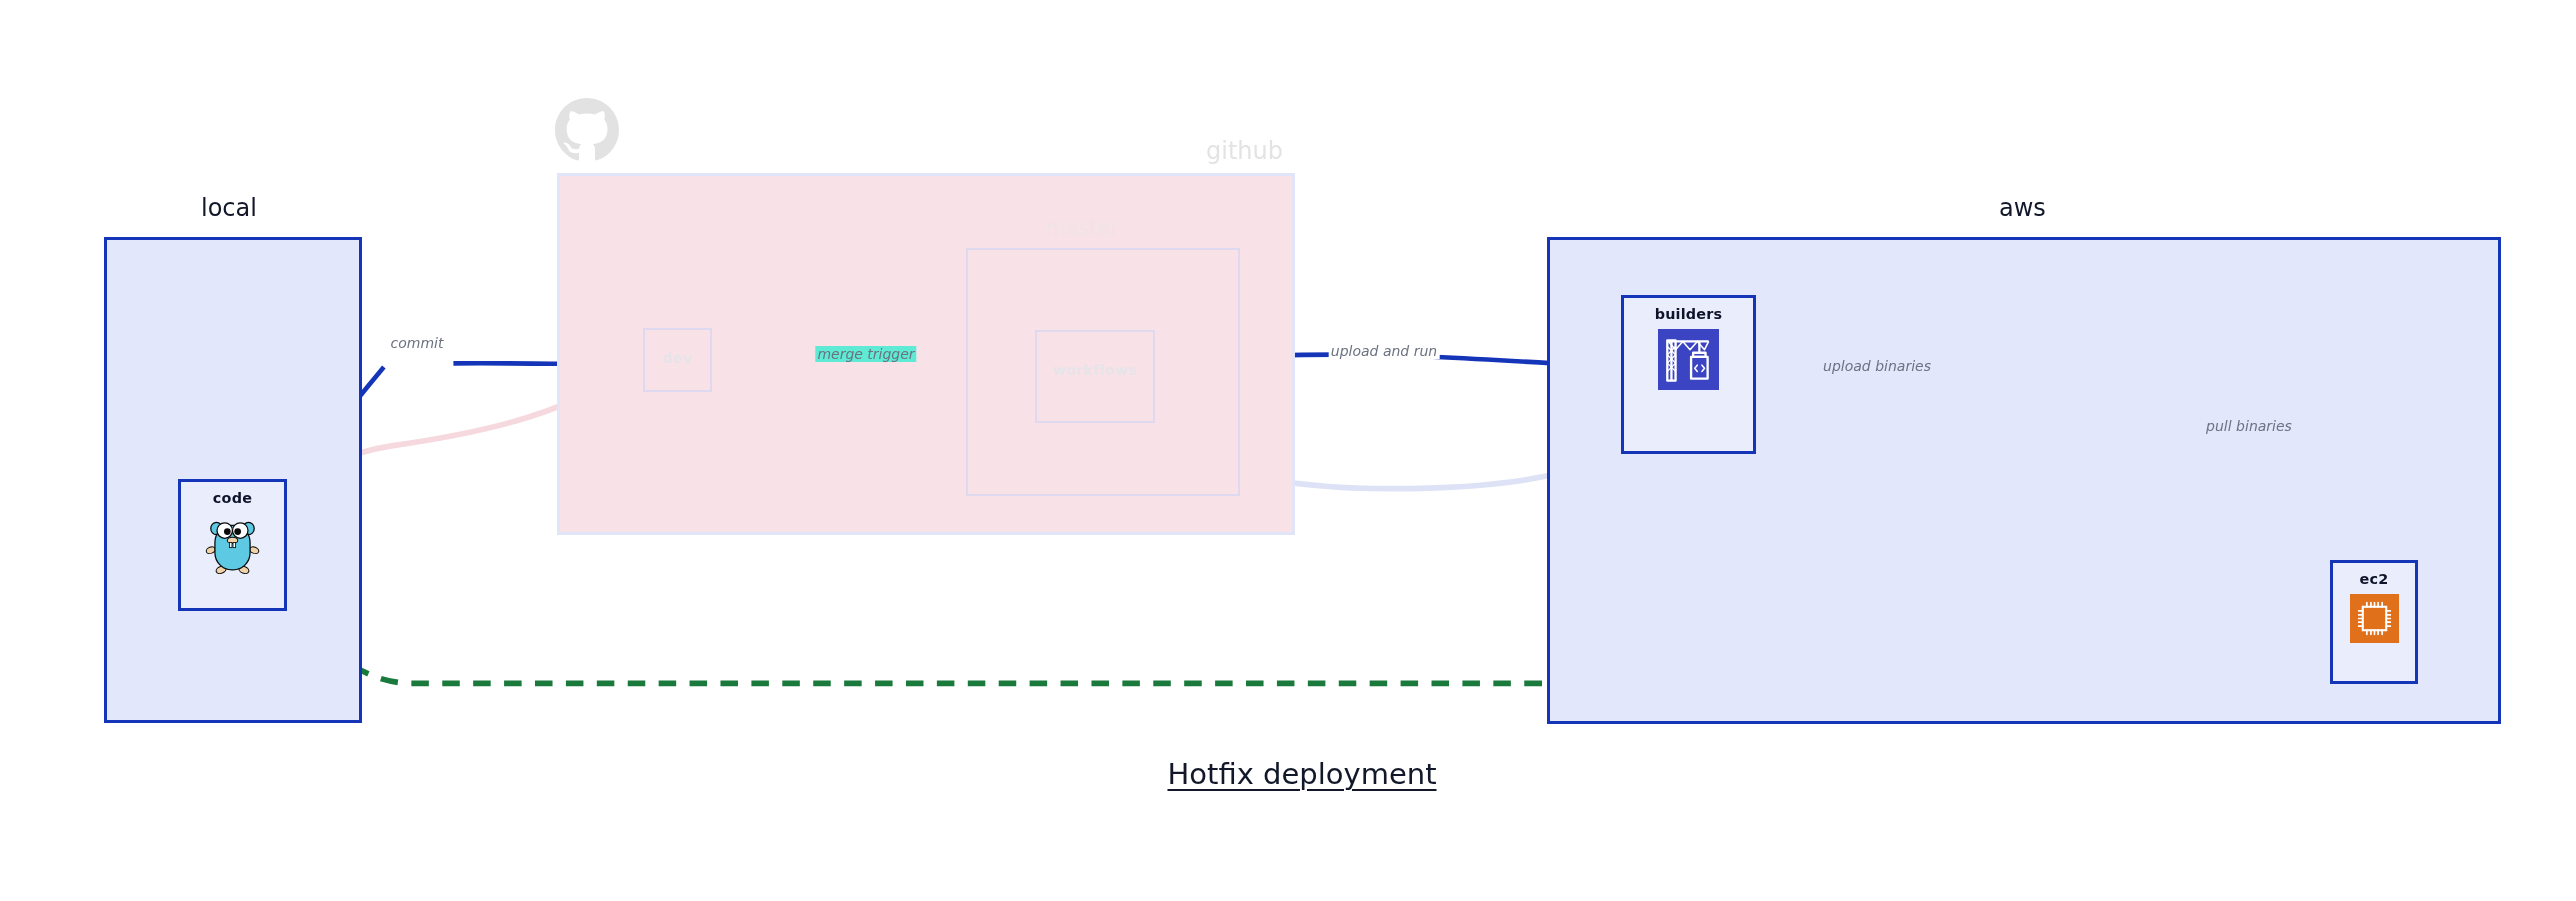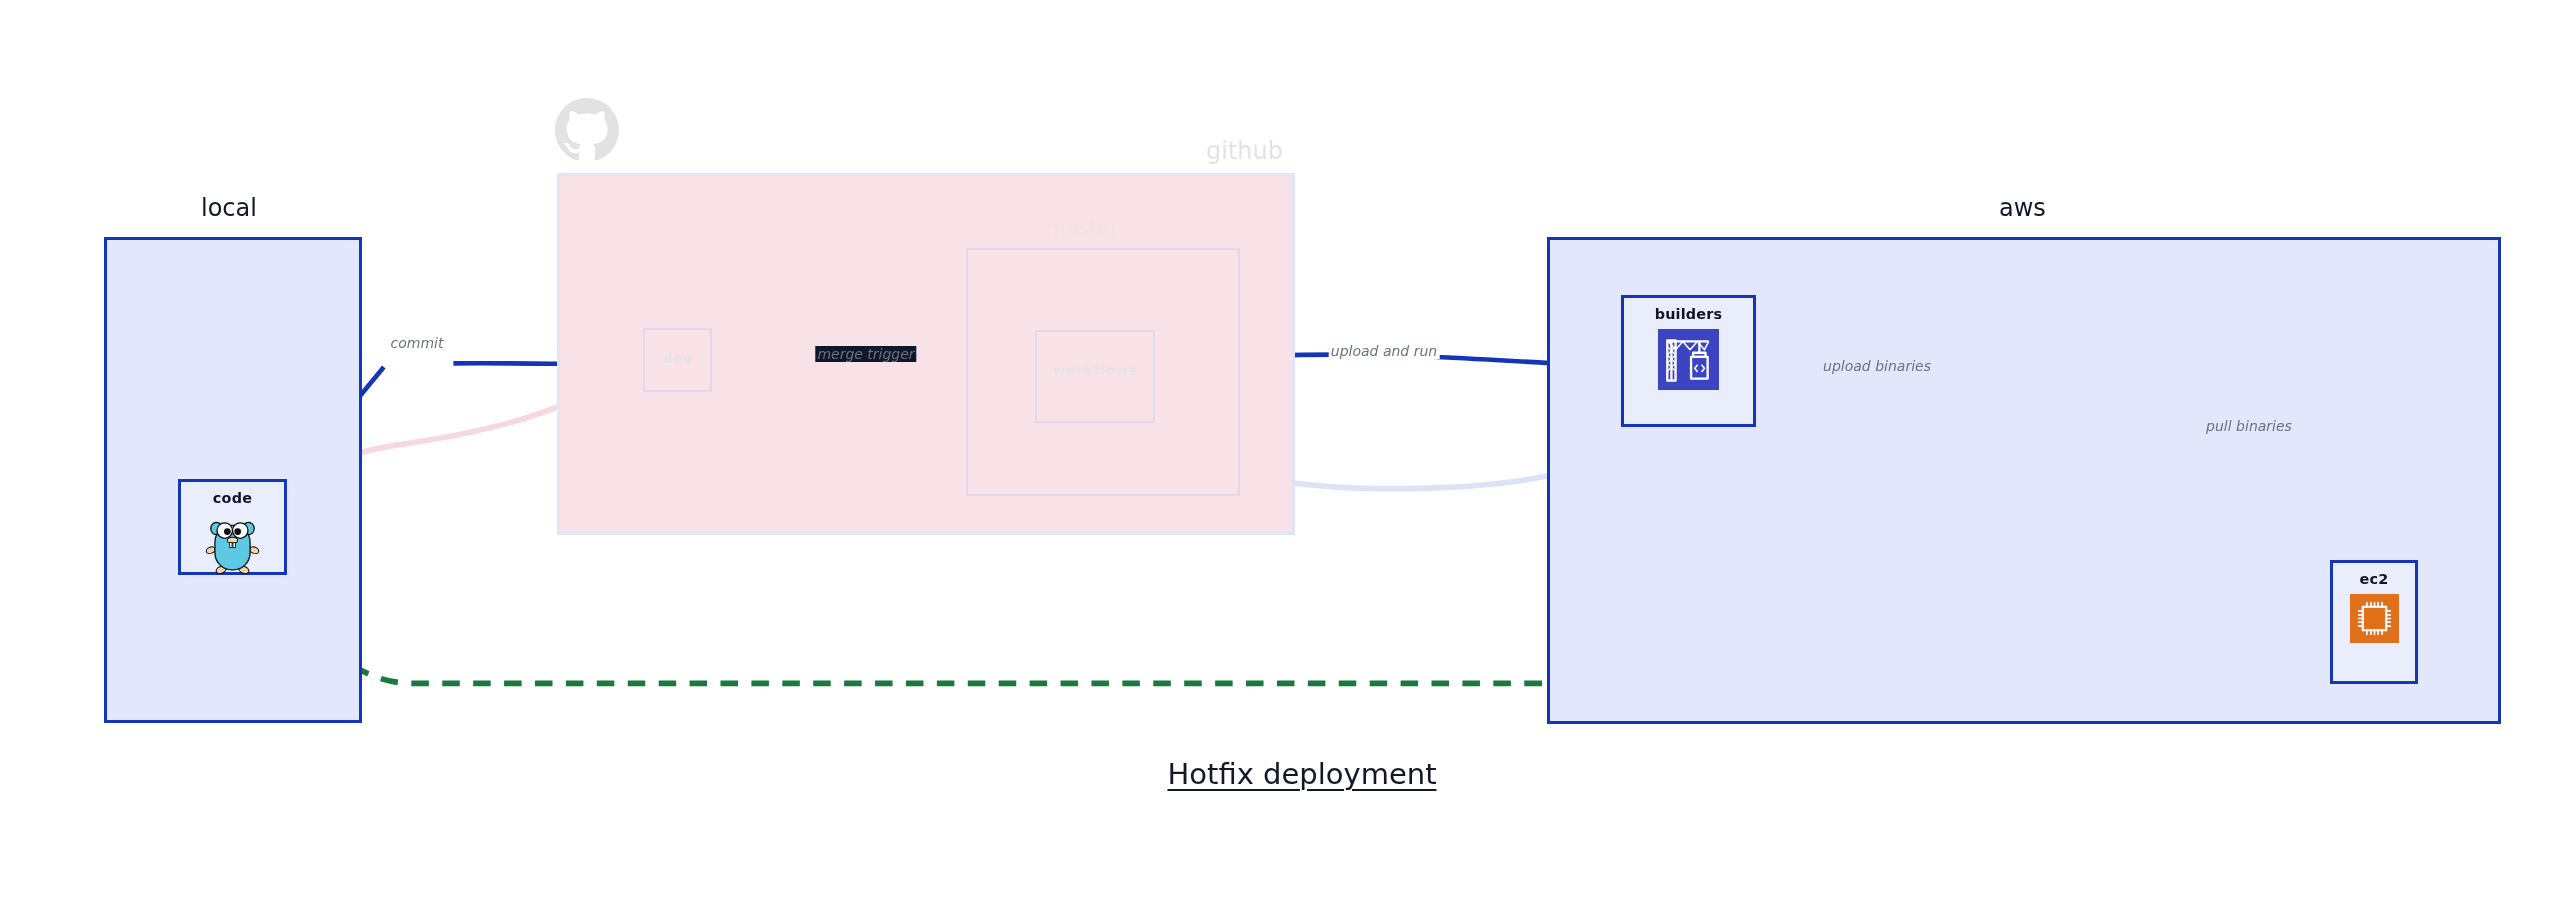--- a/index.html
+++ b/index.html
@@ -97,21 +97,21 @@
   .edge-label {
     position: absolute;
     font-size: 14px;
     font-style: italic;
     color: #6b7280;
     white-space: nowrap;
     background: #ffffff;
     padding: 0 2.1px;
     transform: translate(-50%, -50%);
   }
-  .edge-label.on-pink { background: #0f172a; }
+  .edge-label.on-pink { background: #5eead4; }
   .edge-label.on-blue { background: #e3e7fb; }
 
   
   .diagram-title {
     position: absolute;
     font-size: 29px;
     color: #121829;
     text-decoration: underline;
     text-underline-offset: 5.2px;
     text-decoration-thickness: 2.1px;
@@ -188,21 +188,21 @@
     <span class="node-title" style="margin-top:19.6px;">dev</span>
   </div>
 
   <div class="node faded" style="left:1035px; top:330px; width:120px; height:93px;">
     <span class="node-title" style="margin-top:30px;">workflows</span>
   </div>
 
   <div class="group-box group-local" style="left:104px; top:237px; width:258px; height:486px;"></div>
   <div class="group-label" style="left:201px; top:194px;">local</div>
 
-  <div class="node" style="left:178px; top:479px; width:109px; height:96px;">
+  <div class="node" style="left:178px; top:479px; width:109px; height:132px;">
     <span class="node-title">code</span>
     <span class="node-icon">
       <svg width="57" height="61" viewBox="0 0 110 118" xmlns="http://www.w3.org/2000/svg">
 
         <ellipse cx="24" cy="30" rx="11" ry="12" fill="#5dc9e2" stroke="#0b0b0b" stroke-width="2.5"></ellipse>
         <ellipse cx="86" cy="30" rx="11" ry="12" fill="#5dc9e2" stroke="#0b0b0b" stroke-width="2.5"></ellipse>
 
         <ellipse cx="13" cy="72" rx="9" ry="6" fill="#f2d2a8" stroke="#0b0b0b" stroke-width="2" transform="rotate(-20 13 72)"></ellipse>
         <ellipse cx="97" cy="72" rx="9" ry="6" fill="#f2d2a8" stroke="#0b0b0b" stroke-width="2" transform="rotate(20 97 72)"></ellipse>
 
@@ -220,21 +220,21 @@
 
         <rect x="49" y="57" width="5" height="10" fill="#ffffff" stroke="#0b0b0b" stroke-width="1.6"></rect>
         <rect x="56" y="57" width="5" height="10" fill="#ffffff" stroke="#0b0b0b" stroke-width="1.6"></rect>
       </svg>
     </span>
   </div>
 
   <div class="group-box group-aws" style="left:1547px; top:237px; width:954px; height:487px;"></div>
   <div class="group-label" style="left:1999px; top:194px;">aws</div>
 
-  <div class="node" style="left:1621px; top:295px; width:135px; height:132px;">
+  <div class="node" style="left:1621px; top:295px; width:135px; height:159px;">
     <span class="node-title">builders</span>
     <span class="node-icon">
       <svg width="61" height="61" viewBox="0 0 118 118" xmlns="http://www.w3.org/2000/svg">
         <rect x="0" y="0" width="118" height="118" fill="#3b45c4"></rect>
         <g stroke="#ffffff" stroke-width="4.5" fill="none" stroke-linejoin="round">
 
           <path d="M26 22 L26 100"></path>
           <path d="M18 22 L34 22 L34 100 L18 100 Z"></path>
           <path d="M18 34 L34 50 M34 34 L18 50 M18 50 L34 66 M34 50 L18 66 M18 66 L34 82 M34 66 L18 82" stroke-width="2.6"></path>
 

